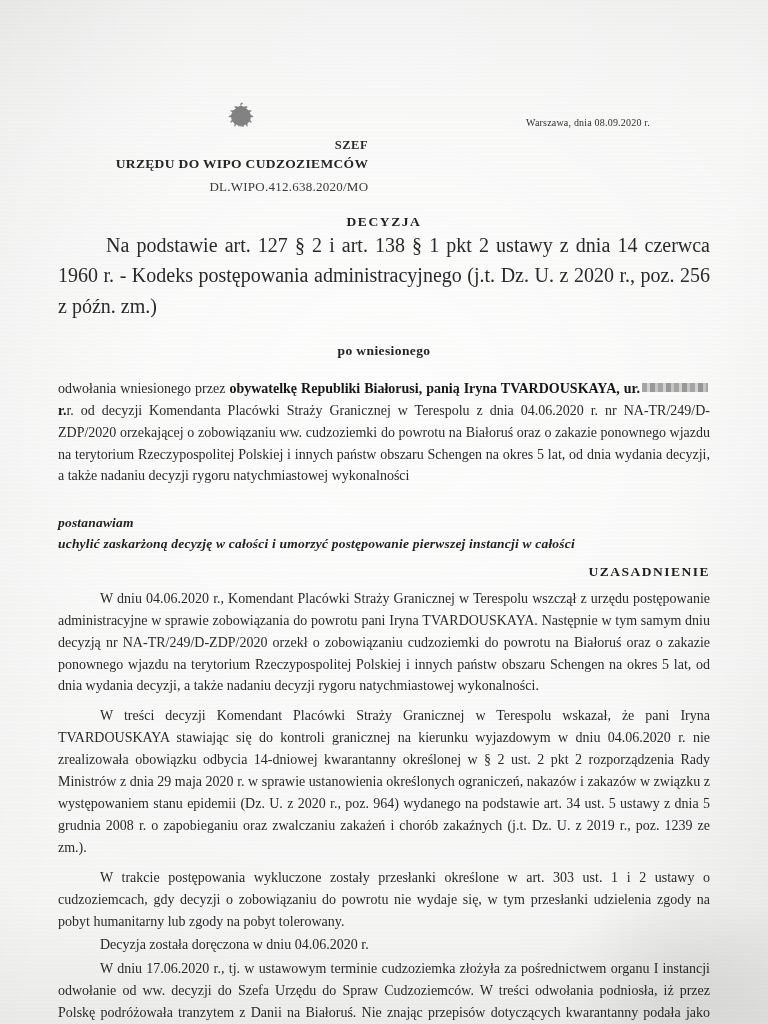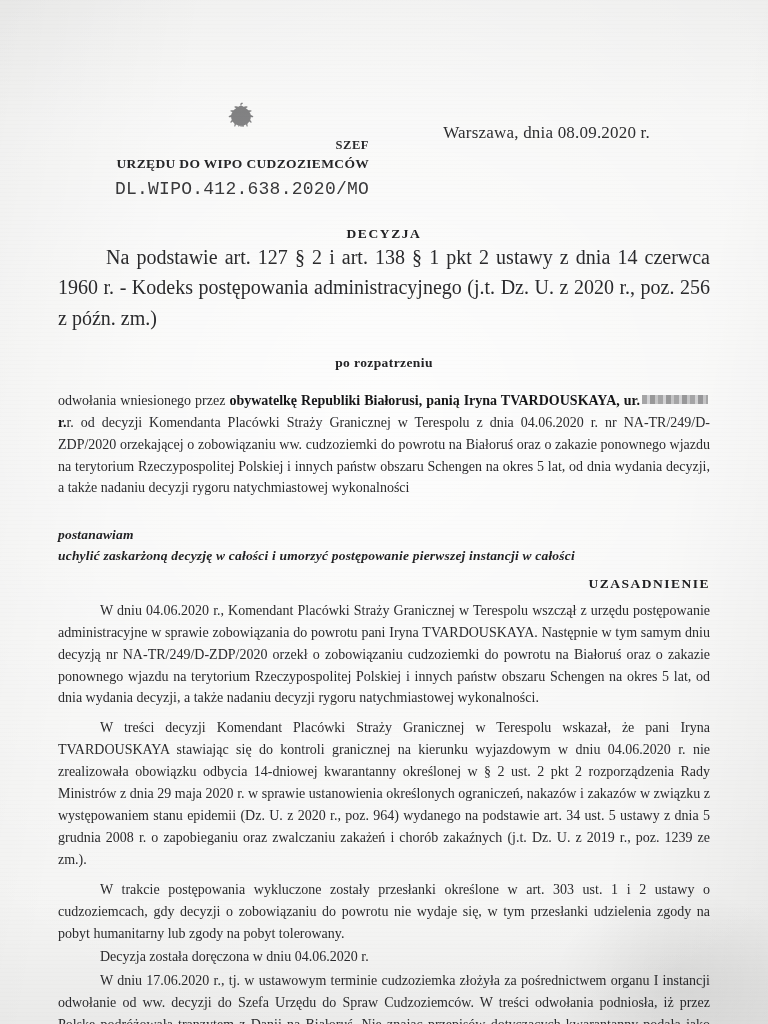--- a/index.html
+++ b/index.html
@@ -66,39 +66,38 @@
     color: #2b2b2d;
   }
   .office-line2 {
     font-weight: bold;
     font-size: 13.5px;
     letter-spacing: 0.35px;
     margin-top: 3px;
     color: #262628;
   }
   .office-ref {
-    font-size: 18px;
+    font-size: 13px;
     letter-spacing: 0.25px;
     margin-top: 7px;
     color: #39393b;
-    font-family: Liberation Mono, monospace;
   }
 
   .place-date {
     position: absolute;
-    top: 123px;
+    top: 117px;
     right: 60px;
-    font-size: 17px;
+    font-size: 10px;
     color: #2e2e30;
     letter-spacing: 0.2px;
   }
 
   
   .doc-title {
-    margin-top: 36px;
+    margin-top: 24px;
     text-align: center;
     font-weight: bold;
     font-size: 13.5px;
     letter-spacing: 1.6px;
     color: #212123;
   }
 
   .legal-basis {
     font-size: 20px;
     line-height: 1.52;
@@ -228,21 +227,21 @@
         <div class="office-ref">DL.WIPO.412.638.2020/MO</div>
       </div>
 
       <div class="place-date">Warszawa, dnia 08.09.2020 r.</div>
     </div>
 
     <div class="doc-title">DECYZJA</div>
 
     <div class="legal-basis">Na podstawie art. 127 § 2 i art. 138 § 1 pkt 2 ustawy z dnia 14 czerwca 1960 r. - Kodeks postępowania administracyjnego (j.t. Dz. U. z 2020 r., poz. 256 z późn. zm.)</div>
 
-    <div class="centered-bold gap-before">po rozpatrzeniu</div>
+    <div class="centered-bold gap-before">po wniesionego</div>
 
     <div class="appeal-para">
       <span>odwołania wniesionego przez </span><b>obywatelkę Republiki Białorusi, panią Iryna TVARDOUSKAYA,</b>
       <b>ur.</b><span class="redaction" title="[dane zanonimizowane]"></span><b>r.</b><span>r. od decyzji Komendanta Placówki Straży Granicznej w Terespolu z dnia 04.06.2020 r. nr NA-TR/249/D-ZDP/2020 orzekającej o zobowiązaniu ww. cudzoziemki do powrotu na Białoruś oraz o zakazie ponownego wjazdu na terytorium Rzeczypospolitej Polskiej i innych państw obszaru Schengen na okres 5 lat, od dnia wydania decyzji, a także nadaniu decyzji rygoru natychmiastowej wykonalności</span>
     </div>
 
     <div class="resolution">
       <span class="res-verb">postanawiam</span>
       <span class="res-text">uchylić zaskarżoną decyzję w całości i umorzyć postępowanie pierwszej instancji w całości</span>
     </div>

